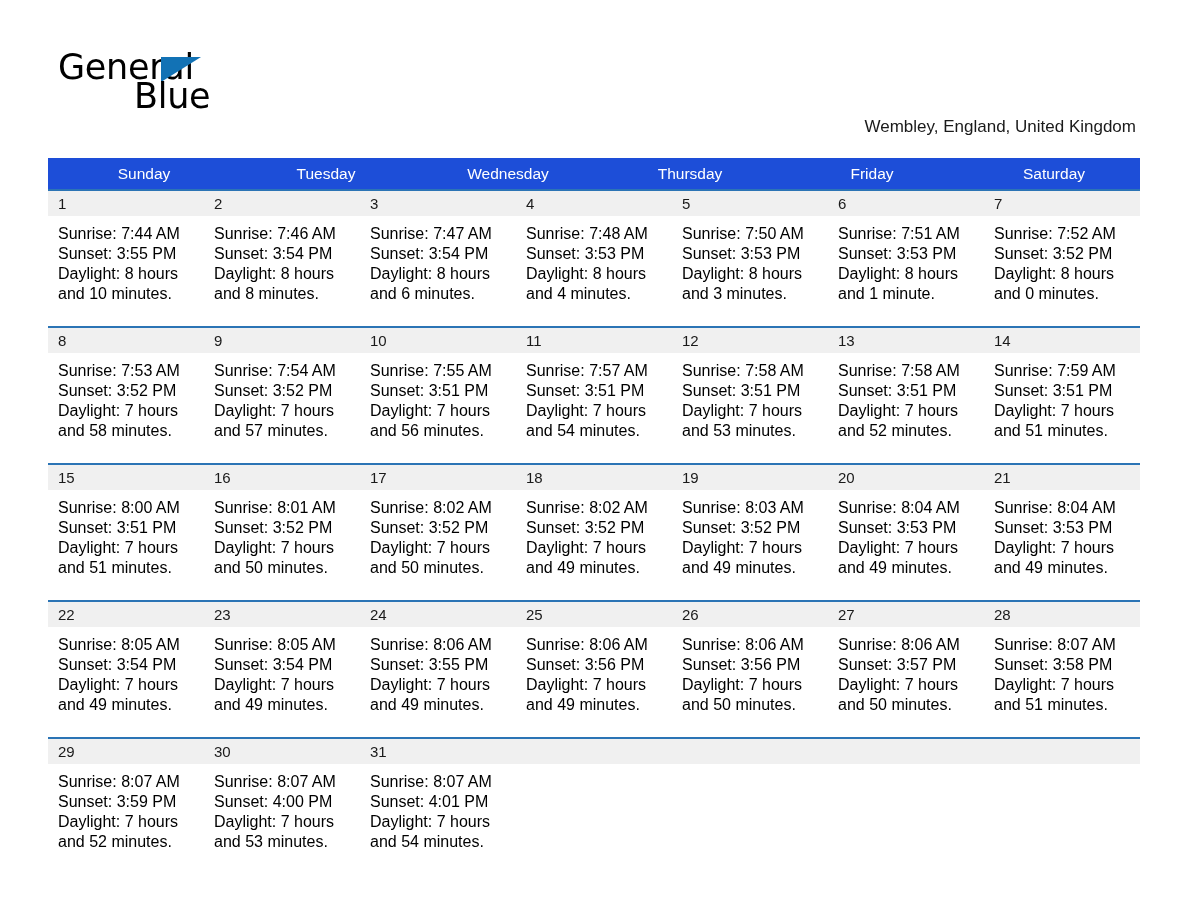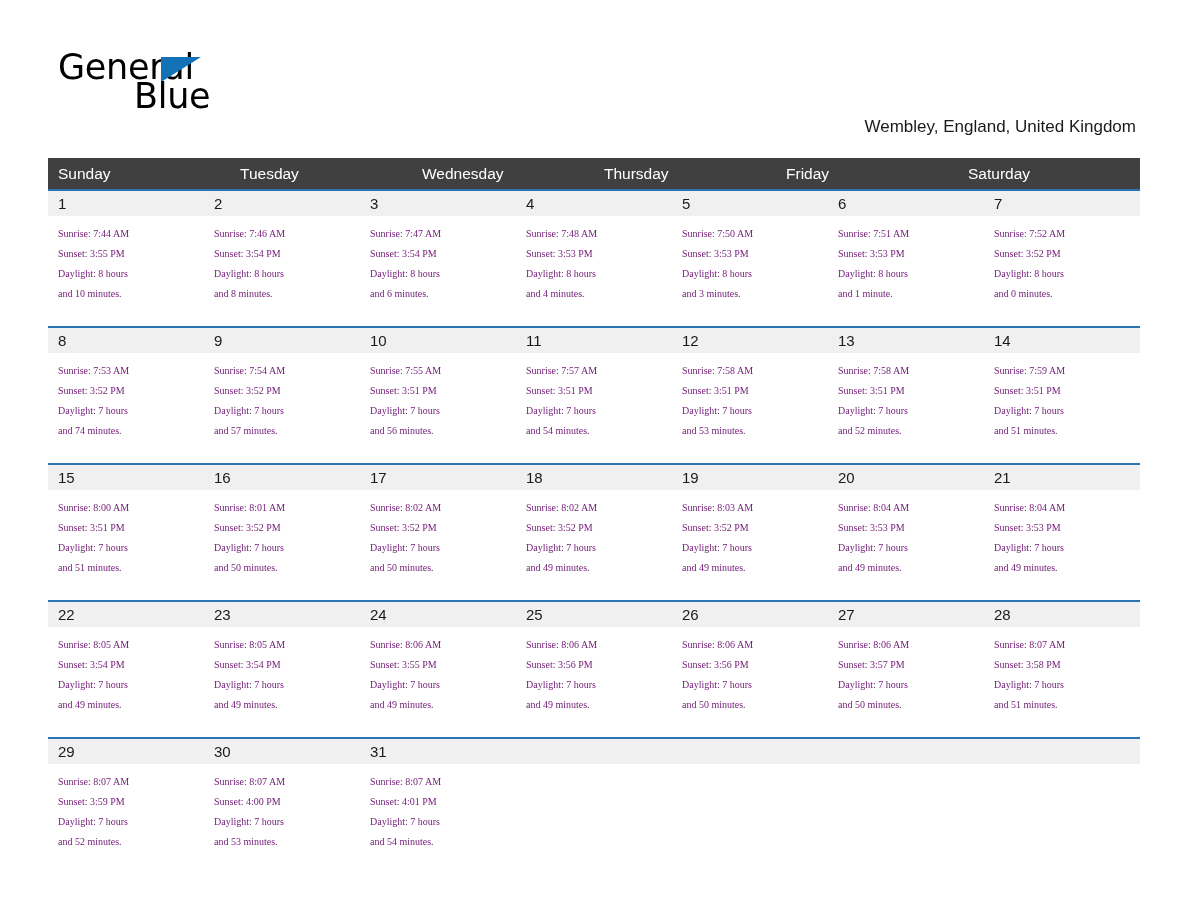--- a/index.html
+++ b/index.html
@@ -89,23 +89,24 @@
 
   
   .calendar {
     position: absolute;
     left: 48px;
     top: 158px;
     width: 1092px;
   }
   .weekdays {
     display: flex;
-    background: #404040;
+    background: #1d4ed8;
     height: 31px;
     align-items: center;
+    text-align: center;
   }
   .weekday {
     flex: 1 1 0;
     min-width: 0;
     color: #ffffff;
     font-size: 15.5px;
     padding-left: 10px;
     box-sizing: border-box;
     line-height: 31px;
     white-space: nowrap;
@@ -137,24 +138,23 @@
     height: 110px;
   }
   .week:last-of-type .week-bodies {
     height: 112px;
   }
   .daybody {
     flex: 1 1 0;
     min-width: 0;
     padding: 8px 10px 0 10px;
     box-sizing: border-box;
-    font-size: 10px;
+    font-size: 16px;
     line-height: 20px;
-    color: #701a75;
-    font-family: Liberation Serif, serif;
+    color: #000000;
   }
   .daybody .ln {
     white-space: nowrap;
   }
 </style>
 </head>
 <body>
 
 <div class="page">
 
@@ -242,21 +242,21 @@
         <div class="daynum">11</div>
         <div class="daynum">12</div>
         <div class="daynum">13</div>
         <div class="daynum">14</div>
       </div>
       <div class="week-bodies">
         <div class="daybody">
           <div class="ln">Sunrise: 7:53 AM</div>
           <div class="ln">Sunset: 3:52 PM</div>
           <div class="ln">Daylight: 7 hours</div>
-          <div class="ln">and 74 minutes.</div>
+          <div class="ln">and 58 minutes.</div>
         </div>
         <div class="daybody">
           <div class="ln">Sunrise: 7:54 AM</div>
           <div class="ln">Sunset: 3:52 PM</div>
           <div class="ln">Daylight: 7 hours</div>
           <div class="ln">and 57 minutes.</div>
         </div>
         <div class="daybody">
           <div class="ln">Sunrise: 7:55 AM</div>
           <div class="ln">Sunset: 3:51 PM</div>

